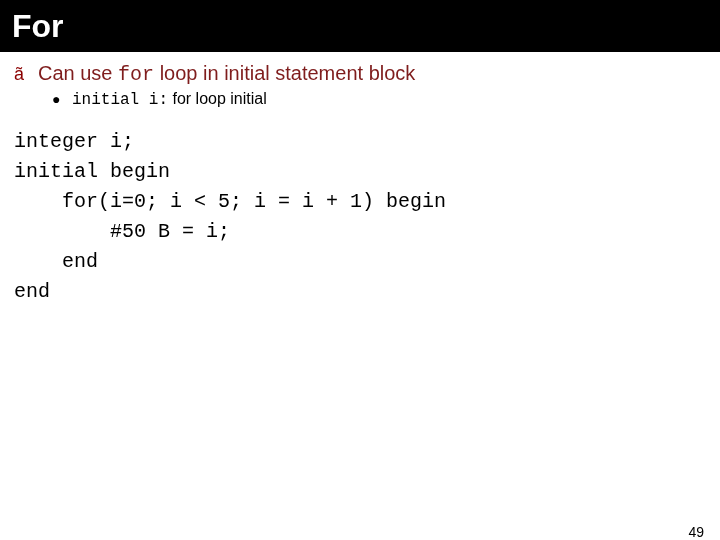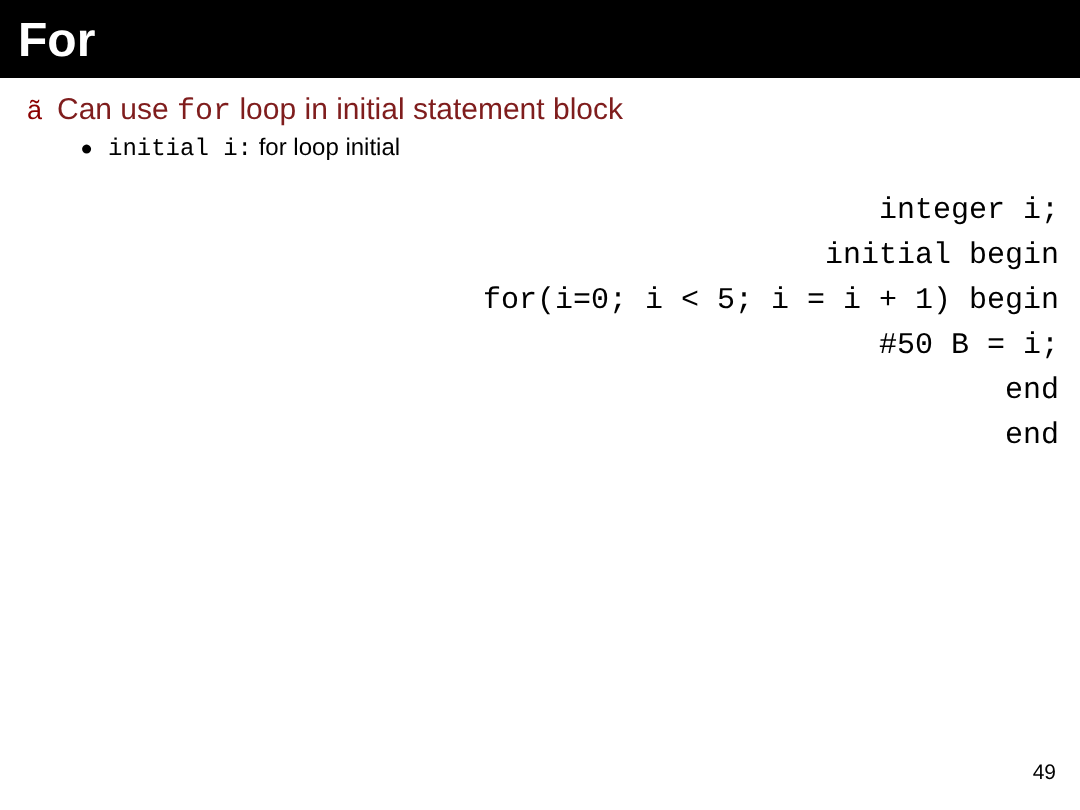--- a/index.html
+++ b/index.html
@@ -1,15 +1,15 @@
 <!DOCTYPE html>
 <html><head>
 <meta charset="utf-8">
 <style>
-  * { margin: 0; padding: 0; box-sizing: border-box; text-align: right; }
+  * { margin: 0; padding: 0; box-sizing: border-box; }
   body {
     width: 720px;
     height: 540px;
     background: #ffffff;
     font-family: Arial, Helvetica, sans-serif;
     position: relative;
     overflow: hidden;
   }
   .title-bar {
     width: 100%;
@@ -64,26 +64,25 @@
   }
   .sub-text {
     color: #000000;
   }
   .code-block {
     font-family: "Courier New", Courier, monospace;
     font-size: 20px;
     line-height: 1.5;
     white-space: pre;
     color: #000000;
-    margin-left: 22px;
   }
   .page-num {
     position: absolute;
     right: 16px;
-    bottom: 18px;
+    bottom: 0;
     font-size: 14px;
     color: #000;
   }
 </style>
 </head>
 <body>
 
 <div class="title-bar">
   <span>For</span>
 </div>

